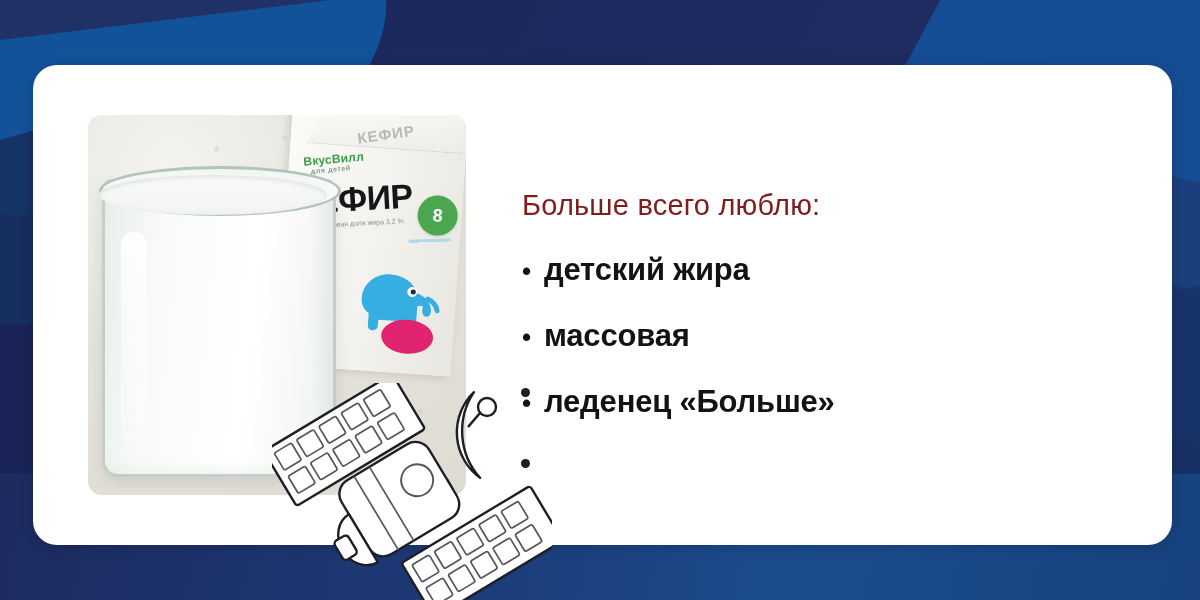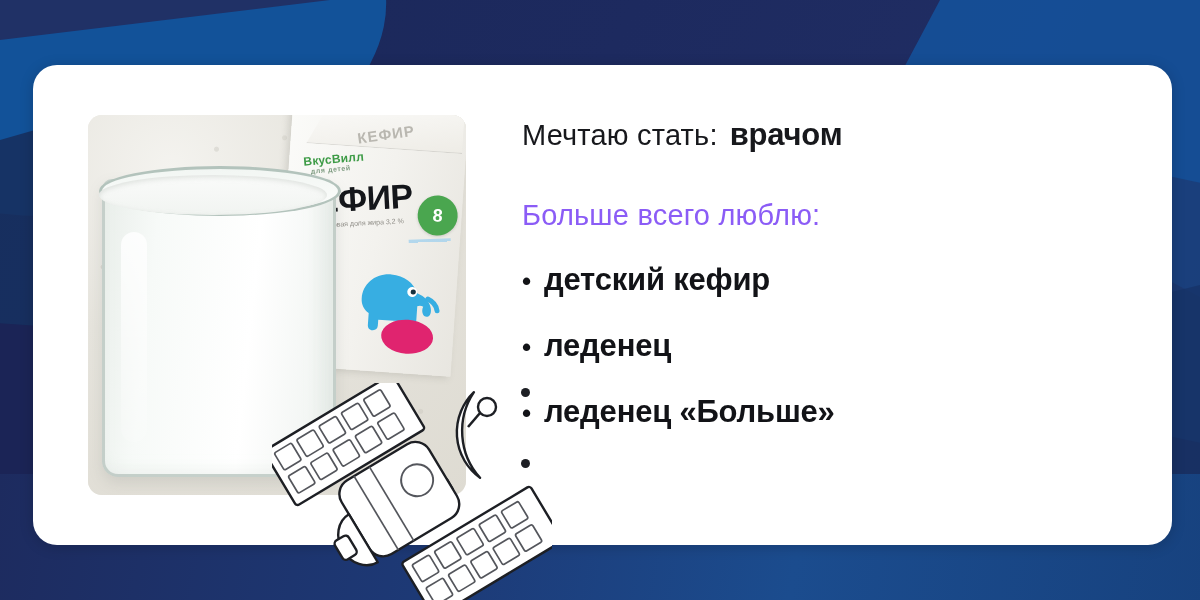--- a/index.html
+++ b/index.html
@@ -211,23 +211,23 @@
     letter-spacing: .2px;
     white-space: nowrap;
   }
   .dream-value {
     font-weight: 800;
     font-size: 31px;
     margin-left: 12px;
     letter-spacing: -.2px;
   }
   .line-love {
-    margin-top: 46px;
+    margin-top: 72px;
     font-size: 29px;
-    color: #8b5cf6;
+    color: #7f1d1d;
     letter-spacing: .2px;
   }
   .fav-list {
     list-style: none;
     margin: 30px 0 0 0;
     padding: 0;
   }
   .fav-item {
     display: flex;
     align-items: baseline;
@@ -298,34 +298,31 @@
 
       <div class="glass">
         <div class="glass-rim">
           <div class="glass-milk"></div>
         </div>
         <div class="glass-shine"></div>
       </div>
     </div>
 
     <div class="text-col">
-      <div class="line-dream">
-        <span>Мечтаю стать:</span><span class="dream-value">врачом</span>
-      </div>
 
       <div class="line-love">Больше всего люблю:</div>
 
       <ul class="fav-list">
         <li class="fav-item">
           <span class="fav-bullet">•</span>
-          <span>детский кефир</span>
+          <span>детский жира</span>
         </li>
         <li class="fav-item">
           <span class="fav-bullet">•</span>
-          <span>леденец</span>
+          <span>массовая</span>
         </li>
         <li class="fav-item">
           <span class="fav-bullet">•</span>
           <span>леденец «Больше»</span>
         </li>
       </ul>
     </div>
   </div>
 
   <svg class="satellite" viewBox="0 0 280 217">

